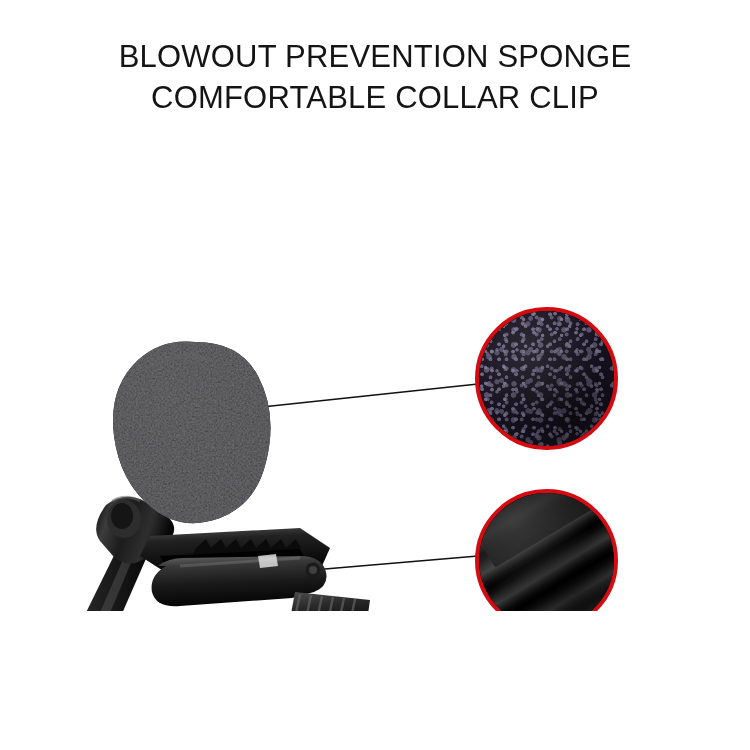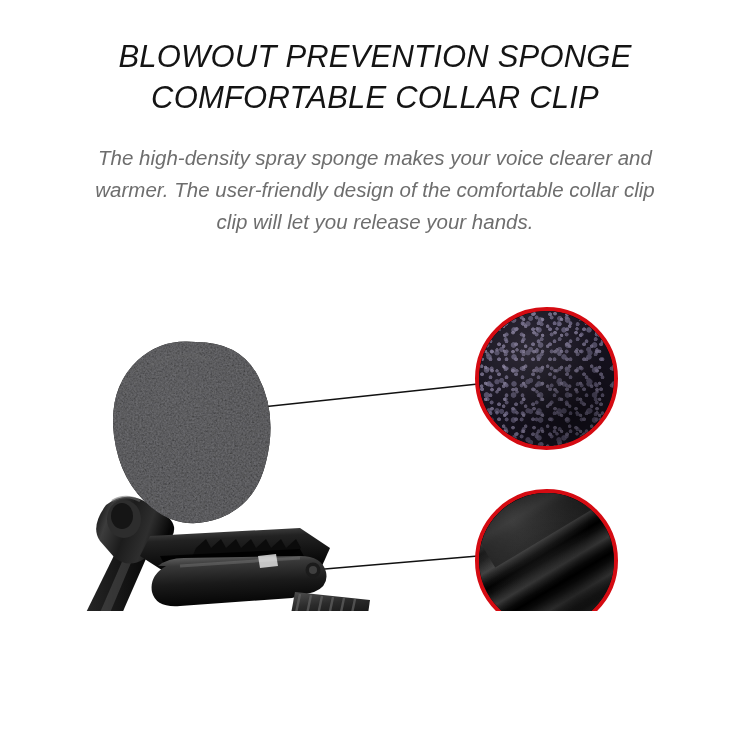--- a/index.html
+++ b/index.html
@@ -7,21 +7,20 @@
     padding: 0;
     background: #ffffff;
   }
   #page {
     position: relative;
     width: 750px;
     height: 611px;
     background: #ffffff;
     overflow: hidden;
     font-family: "Liberation Sans", sans-serif;
-    font-style: italic;
   }
 
   
   #text-block {
     position: absolute;
     left: 0;
     top: 0;
     width: 750px;
     text-align: center;
   }
@@ -155,21 +154,20 @@
   }
 </style>
 </head>
 <body>
 
 <div id="page">
 
   <div id="text-block">
     <h1 id="headline">BLOWOUT PREVENTION SPONGE
 COMFORTABLE COLLAR CLIP</h1>
-    <p id="subheadline">The high-density spray sponge makes your voice clearer and warmer. The user-friendly design of the comfortable collar clip clip will let you release your hands.</p>
   </div>
 
   <svg id="product-art" viewBox="0 0 750 750">
     <defs>
 
       <filter id="foamGrain" x="-10%" y="-10%" width="120%" height="120%">
         <feTurbulence type="fractalNoise" baseFrequency="0.55" numOctaves="4" seed="7" result="n"></feTurbulence>
         <feColorMatrix in="n" type="matrix" values="0 0 0 0 0.15
                   0 0 0 0 0.15
                   0 0 0 0 0.16

